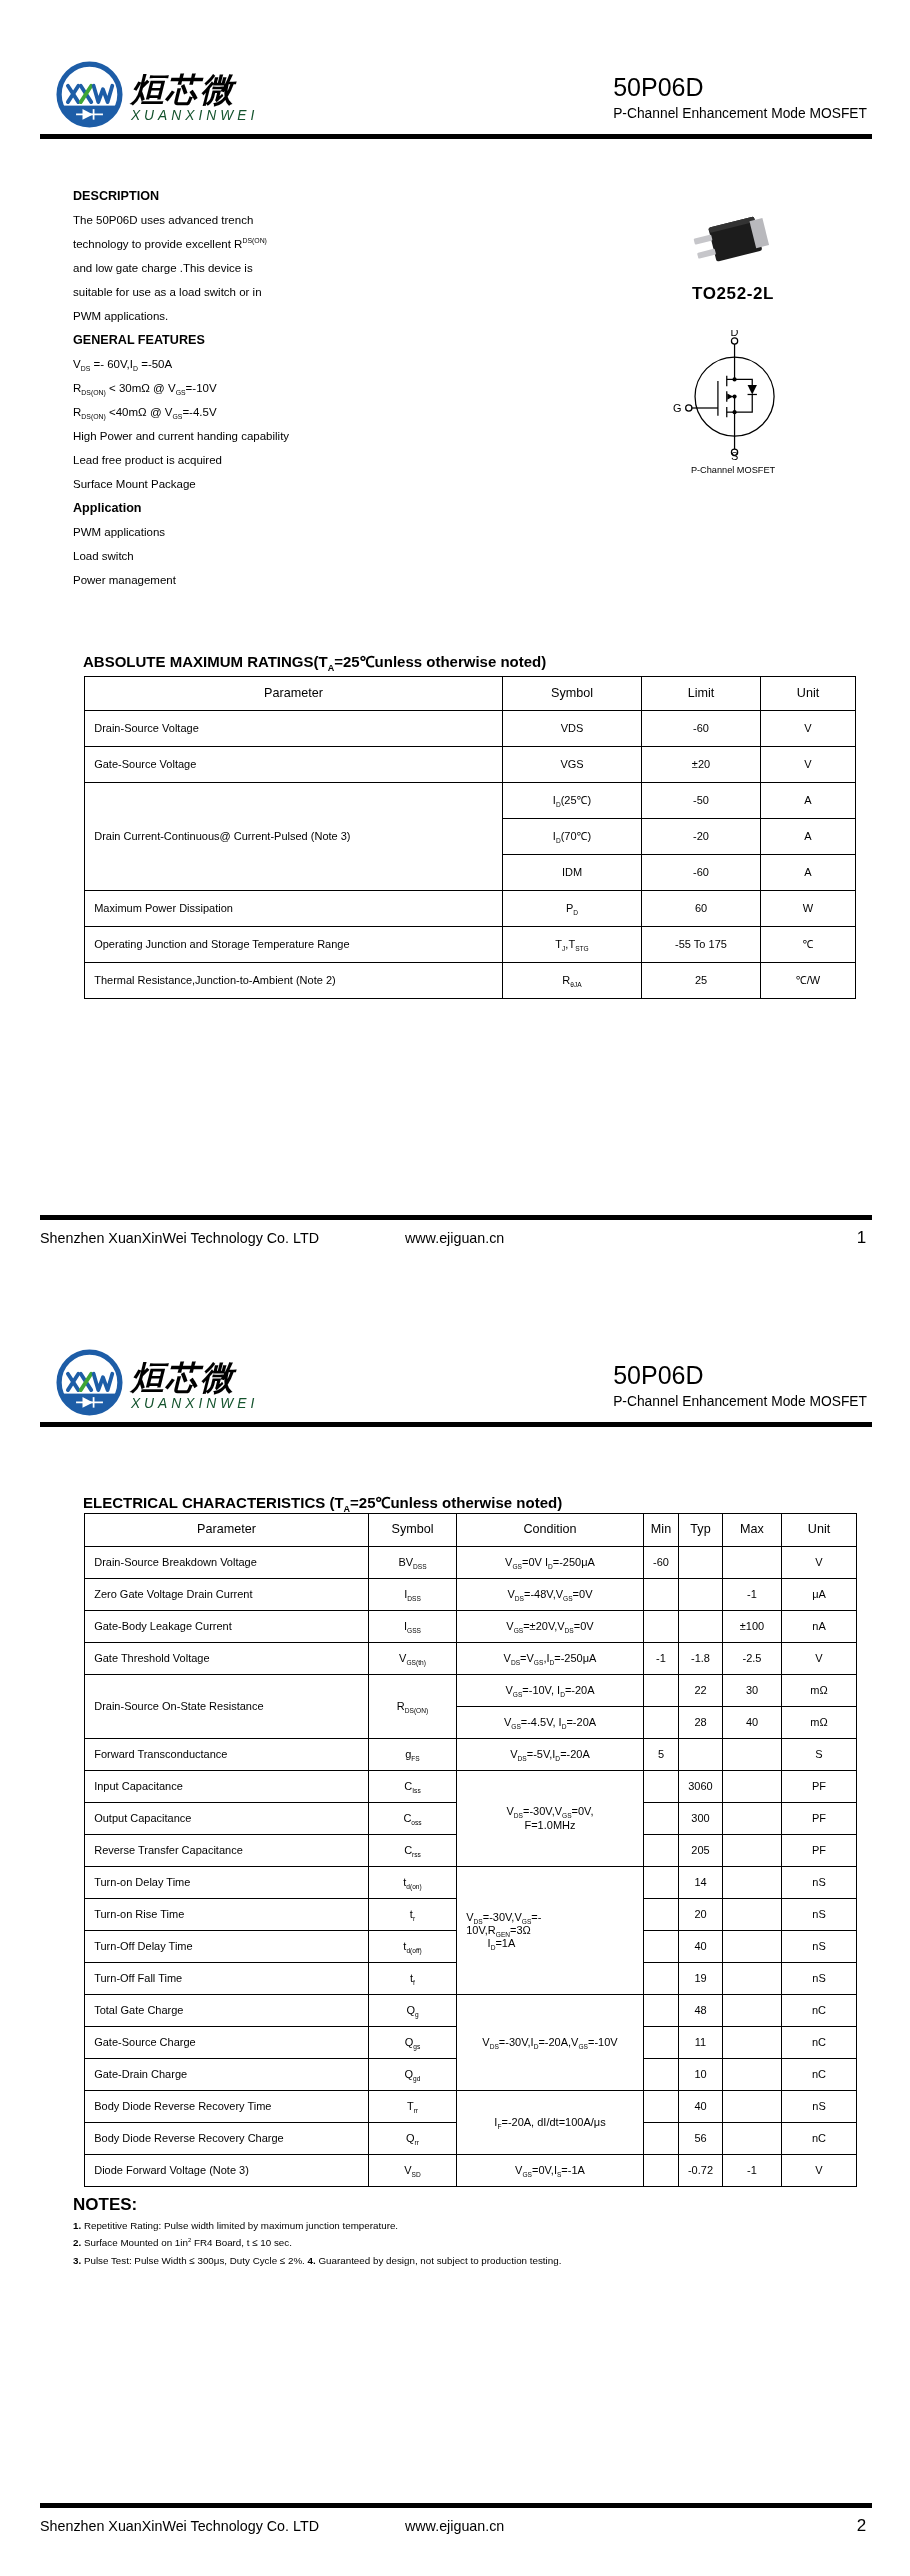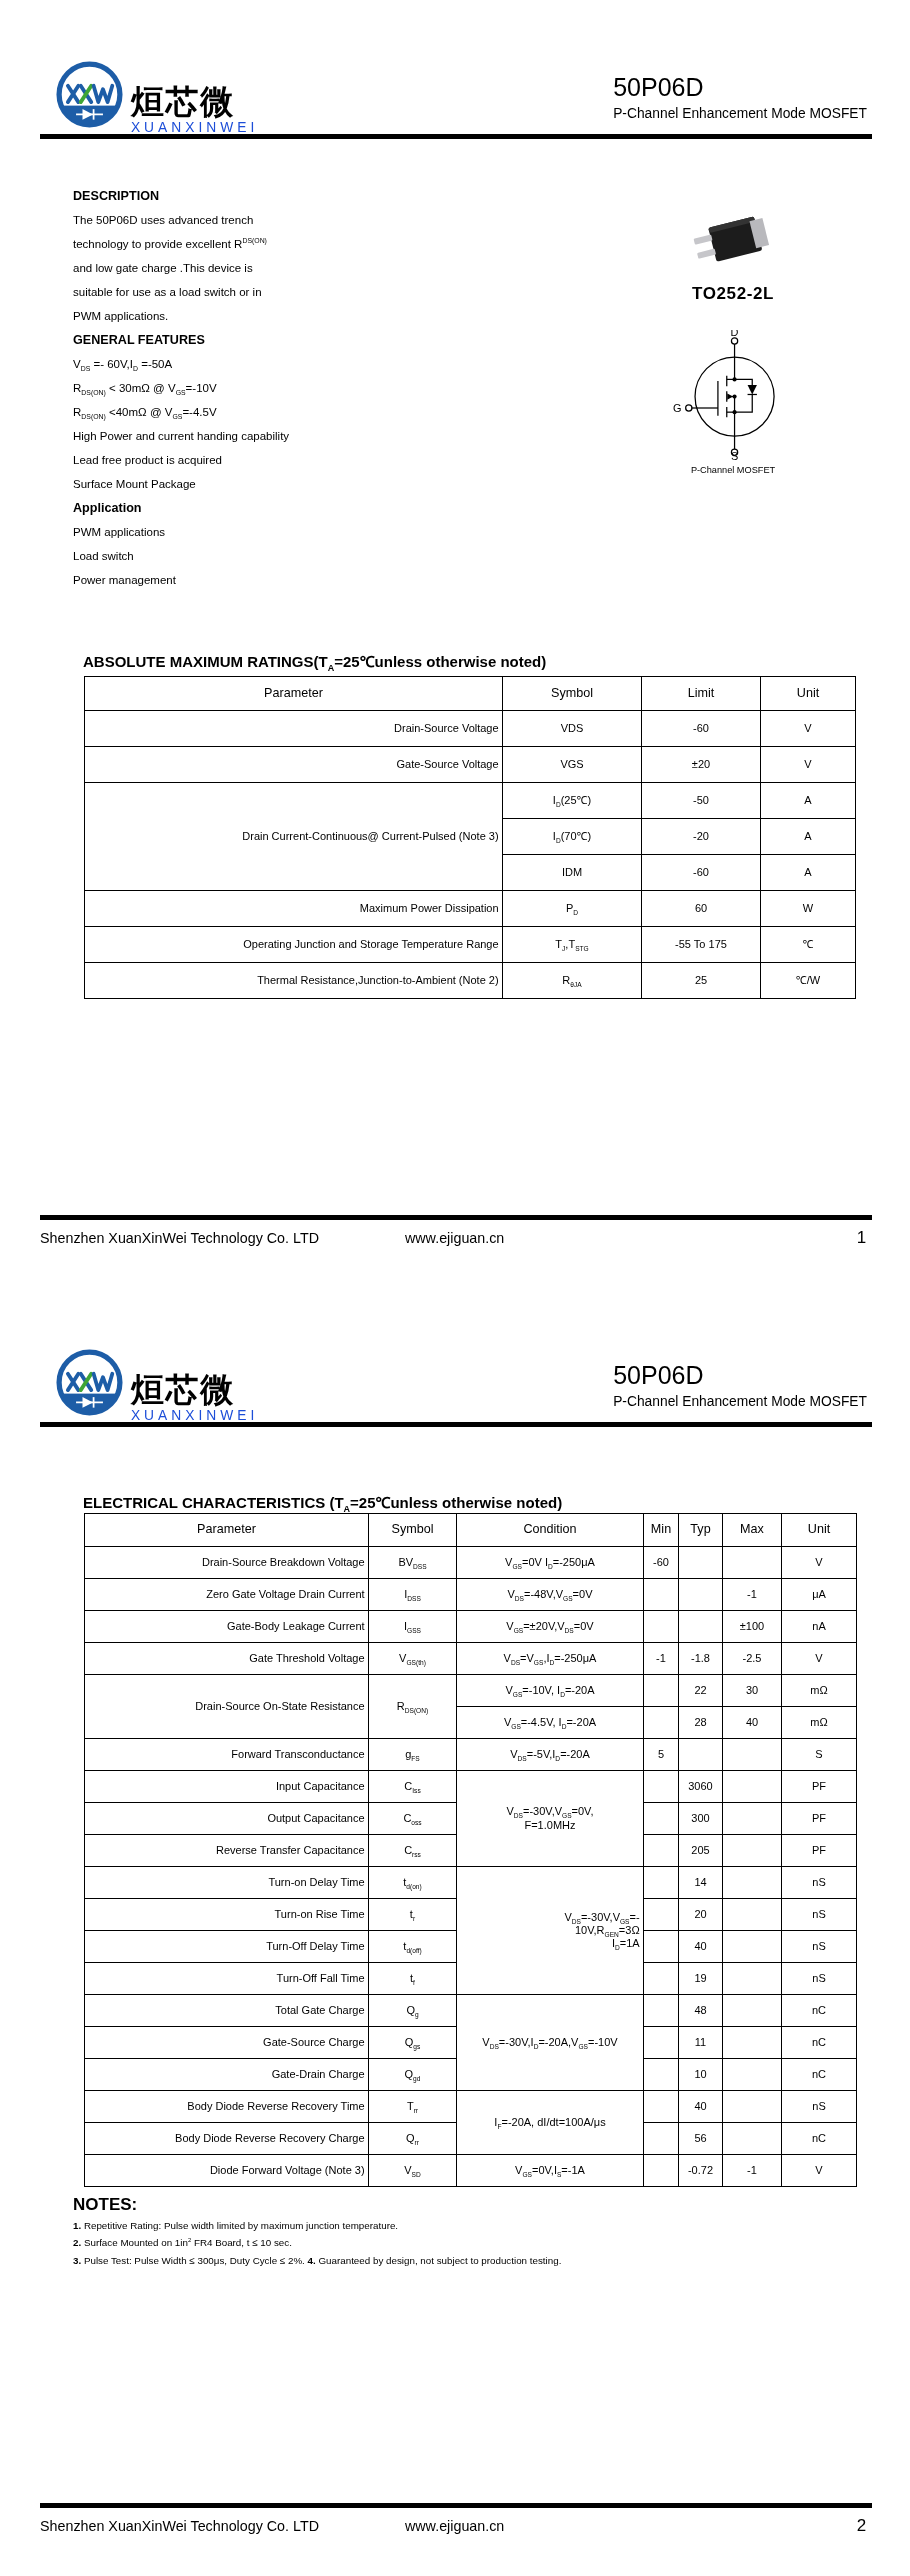--- a/index.html
+++ b/index.html
@@ -4,44 +4,44 @@
 <style>
   html,body{margin:0;padding:0;background:#fff;}
   body{width:910px;font-family:"Liberation Sans",sans-serif;color:#000;}
   .page{position:relative;width:910px;height:1288px;background:#fff;overflow:hidden;}
   sub{font-size:0.6em;line-height:0;}
   sup{font-size:0.6em;line-height:0;}
 
   
   .hdr{position:absolute;left:55px;top:60px;right:43px;display:flex;align-items:flex-start;}
   .logo-wrap{display:flex;align-items:flex-start;}
-  .brand-txt{margin-left:6.9px;margin-top:25px;}
+  .brand-txt{margin-left:6.9px;margin-top:13px;font-style:italic;}
   .brand-cn{font-size:33px;font-weight:bold;line-height:1.0;letter-spacing:1.7px;}
-  .brand-en{font-size:13.8px;letter-spacing:4px;color:#1d4ed8;margin-top:2.3px;}
+  .brand-en{font-size:13.8px;letter-spacing:4px;color:#14532d;margin-top:2.3px;}
   .hdr-right{margin-left:auto;margin-top:15px;}
   .part-number{font-size:25px;line-height:1;}
   .part-subtitle{font-size:13.8px;margin-top:5.7px;}
   .rule{position:absolute;left:40px;right:38px;top:134px;height:5.2px;background:#000;}
 
   
   .leftcol{position:absolute;left:73px;top:189px;width:448px;font-size:11.5px;}
   .leftcol p{margin:0 0 11px 0;line-height:13px;}
   .leftcol .h{font-size:12.6px;font-weight:bold;margin:1.1px 0 11px 0;}
 
   
   .rightcol{position:absolute;left:644px;top:210px;width:178px;text-align:center;}
   .pkg-label{font-size:17px;font-weight:bold;margin-top:8px;letter-spacing:0.6px;}
   .symbol-block{margin-top:26px;}
   .sym-caption{font-size:9.2px;margin-top:3.4px;}
 
   
   table.t{border-collapse:collapse;table-layout:fixed;}
   table.t td{border:1.1px solid #000;text-align:center;font-size:11px;line-height:1.2;padding:1.1px 3.4px;vertical-align:middle;overflow:hidden;}
   table.t tr.th td{font-weight:normal;font-size:12.6px;}
-  table.t td.pl{text-align:right;padding-left:9.2px;}
+  table.t td.pl{text-align:left;padding-left:9.2px;}
   td.va-top{vertical-align:top;padding-top:4px;}
   td.va-bot{vertical-align:bottom;padding-bottom:4.6px;}
   .preline{white-space:pre-line;}
 
   .abs-title{position:absolute;left:83px;top:651px;font-size:15px;font-weight:bold;}
   .abs-table{position:absolute;left:84px;top:676px;width:772px;}
   .abs-table tr{height:36px;}
   .abs-table tr.th{height:34px;}
 
   .elec-title{position:absolute;left:83px;top:204px;font-size:15px;font-weight:bold;}

